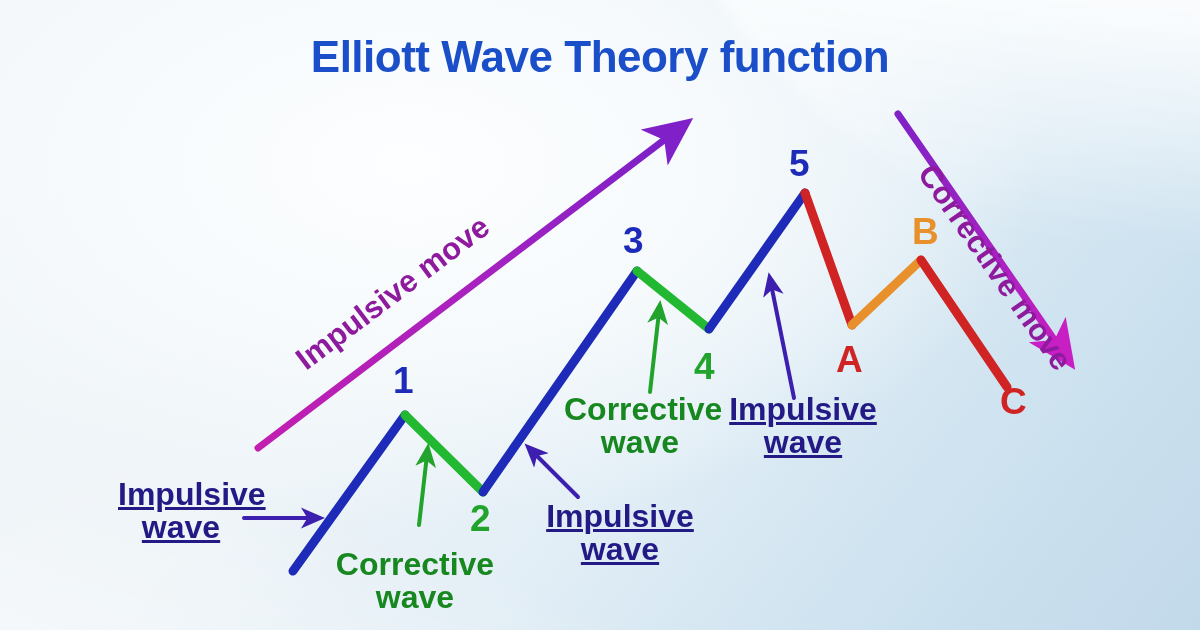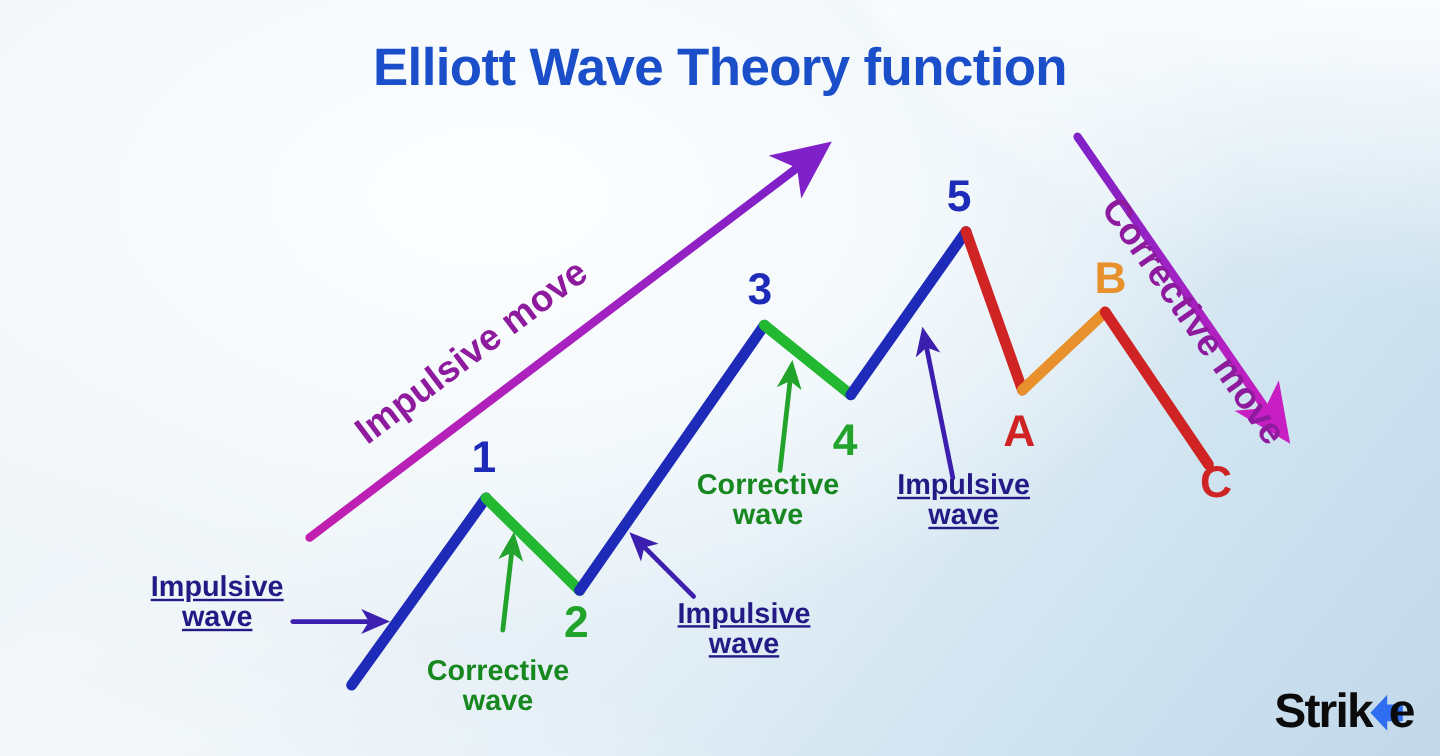--- a/index.html
+++ b/index.html
@@ -34,21 +34,21 @@
   .title{
     position:absolute;left:0;right:0;top:32px;text-align:center;
     font-size:44px;font-weight:bold;letter-spacing:-.5px;
     color:#1b4fc9;
     font-family:"Liberation Sans", sans-serif;
   }
   svg.canvas{position:absolute;left:0;top:0;width:1200px;height:630px;}
 
   .lbl{position:absolute;font-weight:bold;font-family:"Liberation Sans", sans-serif;white-space:pre-line;line-height:1.04;}
   .num{font-size:37px;}
-  .cap{font-size:24px;text-align:center;}
+  .cap{font-size:32px;text-align:center;}
   .num-blue{color:#1d2bb8;}
   .num-green{color:#22a32c;}
   .num-red{color:#d02424;}
   .num-orange{color:#e8912c;}
   .cap-blue{color:#231a86;text-decoration:underline;}
   .cap-green{color:#17871f;}
 
   .movelbl{
     position:absolute;font-weight:bold;font-size:31px;
     font-family:"Liberation Sans", sans-serif;
@@ -139,23 +139,13 @@
 wave</div>
   <div class="lbl cap cap-green" style="left:330px;top:548px;width:170px;">Corrective
 wave</div>
   <div class="lbl cap cap-blue" style="left:531px;top:500px;width:178px;">Impulsive
 wave</div>
   <div class="lbl cap cap-green" style="left:564px;top:393px;width:152px;">Corrective
 wave</div>
   <div class="lbl cap cap-blue" style="left:727px;top:393px;width:152px;">Impulsive
 wave</div>
 
-  <div class="logo">
-    <span class="lpart">Stri</span>
-    <span class="lpart">k</span>
-    <span class="arrowmark">
-      <svg width="30" height="34" viewBox="0 0 30 34">
-        <path d="M16,2 L2,17 L16,32 L16,24 L29,24 L29,10 L16,10 Z" fill="#2f6ef0"></path>
-      </svg>
-    </span>
-    <span class="epart">e</span>
-  </div>
 </div>
 
 </body></html>

